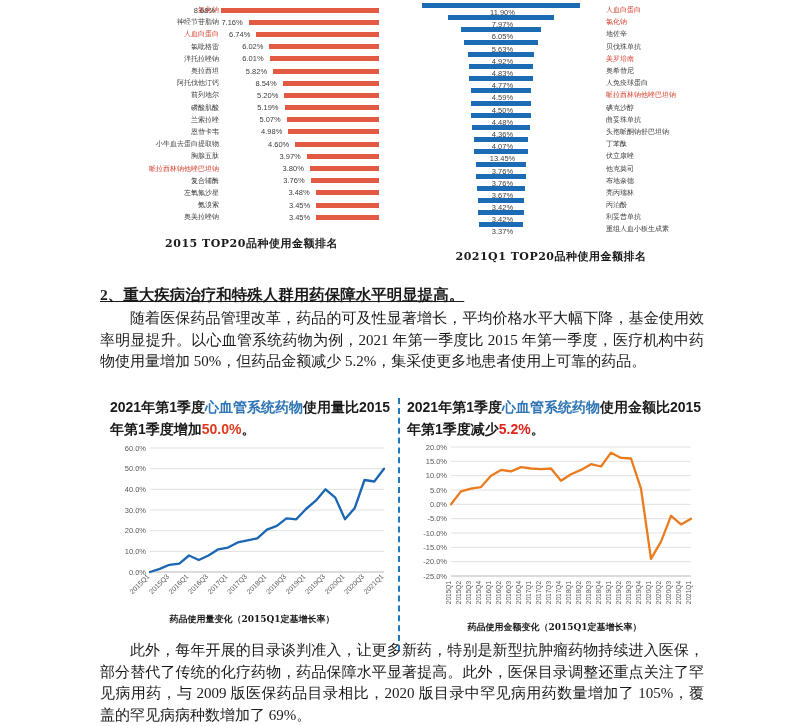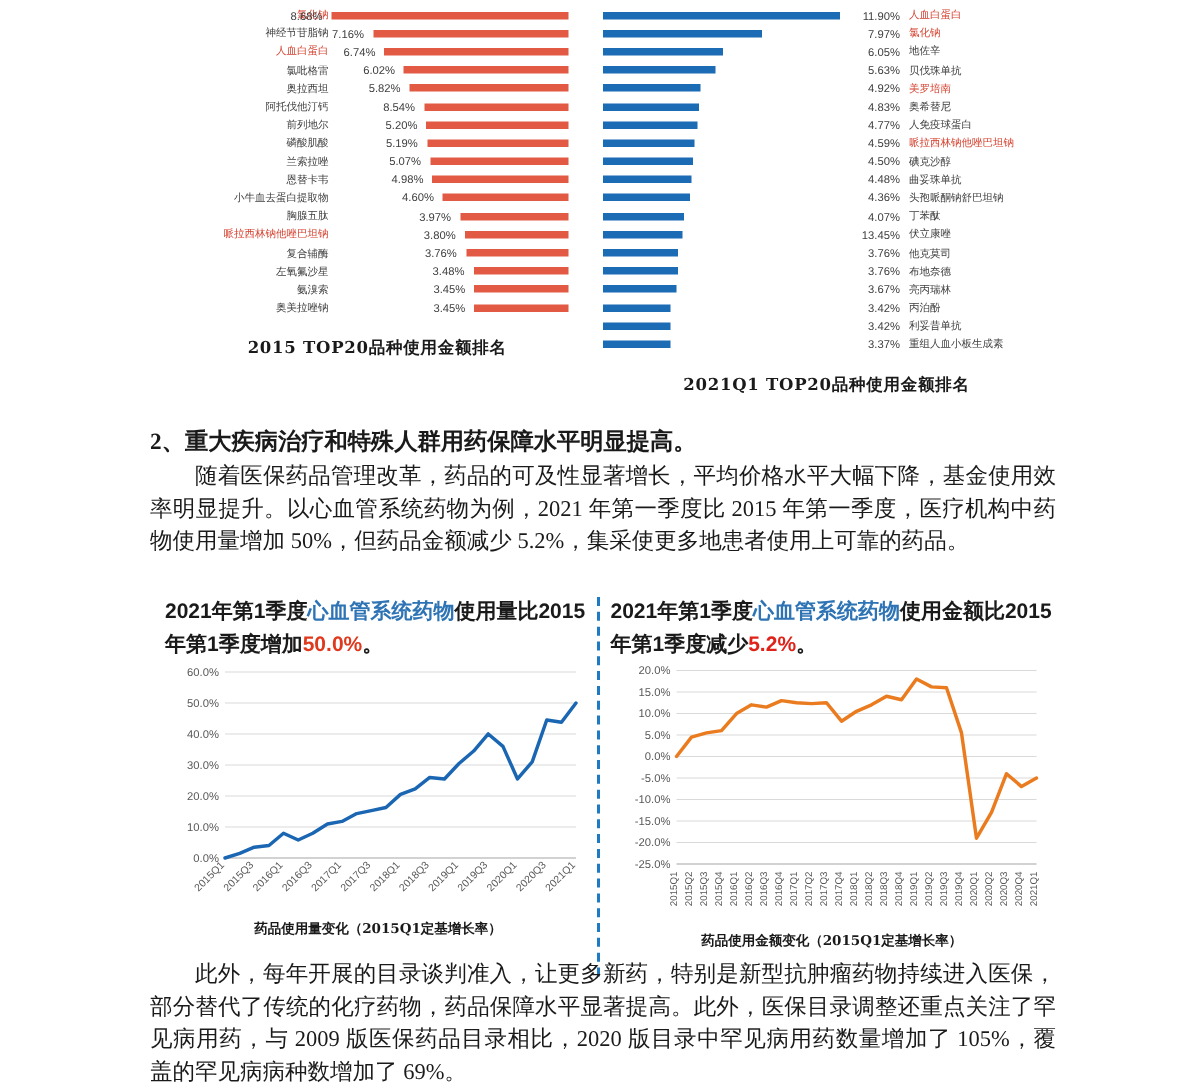--- a/index.html
+++ b/index.html
@@ -11,32 +11,32 @@
   .bar-chart{position:absolute;top:0;}
   .bar-chart.left{left:120px;width:263px;}
   .bar-chart.right{left:402px;width:298px;}
   .bar-row{display:flex;align-items:center;height:12.2px;}
   .bar-label{font-size:7px;color:#404040;white-space:nowrap;}
   .bar-label.hl{color:#d5402e;}
   .left .bar-label{width:99px;text-align:right;flex:none;}
   .right .bar-label{flex:1;text-align:left;padding-left:6px;}
   .bar-area{display:flex;align-items:center;flex:none;}
   .left .bar-area{width:160px;justify-content:flex-end;}
-  .right .bar-area{width:198px;justify-content:space-between;}
+  .right .bar-area{width:198px;justify-content:center;flex-direction:column;}
   .bar-value{font-size:7.5px;color:#404040;white-space:nowrap;}
   .left .bar-value{margin-right:6px;}
   .right .bar-value{margin-left:3px;}
   .bar{height:5px;flex:none;}
   .bar-caption{margin-top:13px;text-align:center;font-family:"DejaVu Serif","Liberation Serif",serif;
                font-weight:bold;font-size:11px;color:#1a1a1a;letter-spacing:0.5px;}
 
   
   .body-block{position:absolute;left:100px;width:604px;
               font-family:"Liberation Serif","DejaVu Serif",serif;color:#1a1a1a;}
-  .body-block h3{margin:0;font-size:15.5px;line-height:22px;font-weight:bold;}
+  .body-block h3{margin:0;font-size:15.5px;line-height:22px;font-weight:bold;text-decoration:underline;}
   .body-block p{margin:2px 0 0 0;font-size:15px;line-height:21.5px;
                 text-align:justify;text-indent:2em;}
   #body-top{top:284px;}
   #body-bottom{top:638px;}
 
   
   .line-section{position:absolute;top:396px;left:110px;width:592px;height:262px;}
   .line-panel{position:absolute;top:0;}
   .line-panel.left{left:0;width:284px;}
   .line-panel.right{left:297px;width:295px;}
@@ -74,20 +74,27 @@
             <span class="bar-area">
               <span class="bar-value">6.74%</span>
               <span class="bar" style="width: 122.687px; background: rgb(226, 90, 68);"></span>
             </span>
           </div>
           <div class="bar-row">
             <span class="bar-label">氯吡格雷</span>
             <span class="bar-area">
               <span class="bar-value">6.02%</span>
               <span class="bar" style="width: 109.581px; background: rgb(226, 90, 68);"></span>
+            </span>
+          </div>
+          <div class="bar-row">
+            <span class="bar-label">泮托拉唑钠</span>
+            <span class="bar-area">
+              <span class="bar-value">6.01%</span>
+              <span class="bar" style="width: 109.399px; background: rgb(226, 90, 68);"></span>
             </span>
           </div>
           <div class="bar-row">
             <span class="bar-label">奥拉西坦</span>
             <span class="bar-area">
               <span class="bar-value">5.82%</span>
               <span class="bar" style="width: 105.94px; background: rgb(226, 90, 68);"></span>
             </span>
           </div>
           <div class="bar-row">

